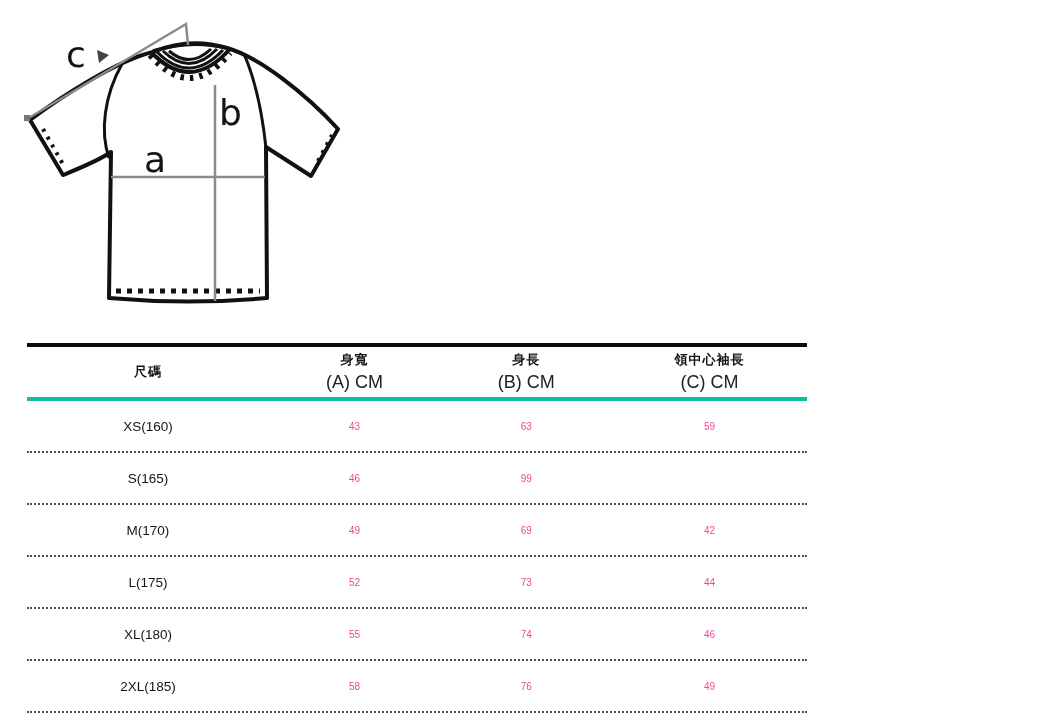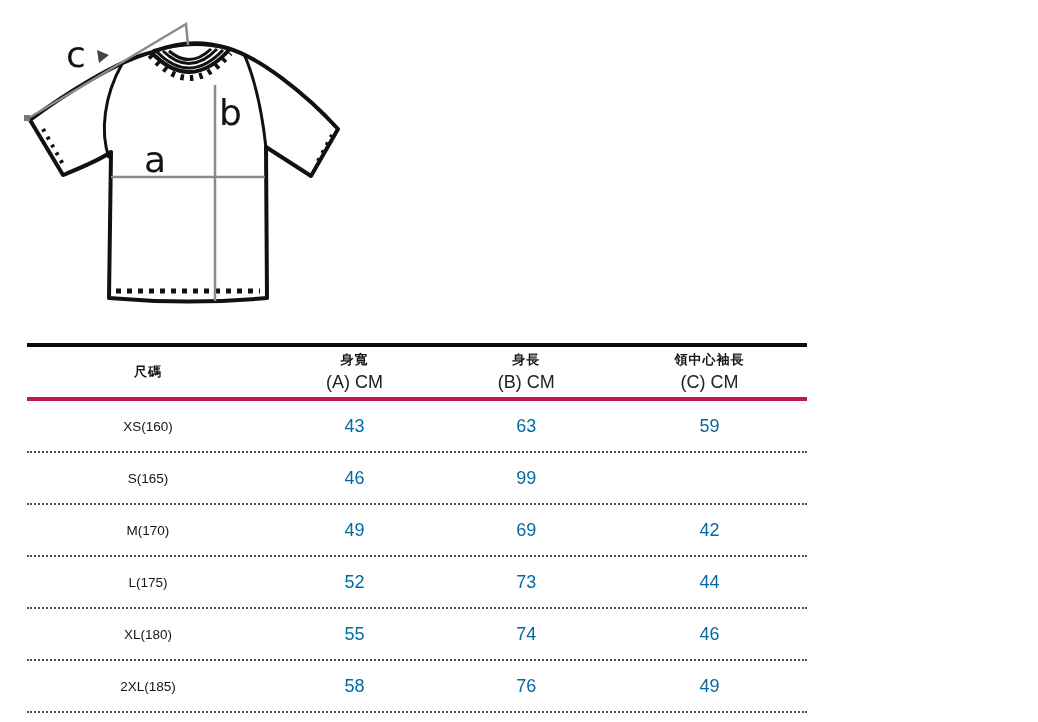--- a/index.html
+++ b/index.html
@@ -27,39 +27,39 @@
   .size-table {
     position: absolute;
     left: 27px; top: 343px;
     width: 780px;
     color: #1a1a1a;
   }
   .thead {
     display: grid;
     grid-template-columns: 31% 22% 22% 25%;
     border-top: 4px solid #0c0c0c;
-    border-bottom: 4px solid #be185d;
+    border-bottom: 4px solid #14b8a6;
     height: 50px;
     align-items: center;
     text-align: center;
   }
   .th { display: flex; flex-direction: column; justify-content: center; gap: 3px; }
   .th-zh { font-weight: bold; font-size: 13px; color: #141414; letter-spacing: 1px; }
   .th-en { font-size: 18px; color: #222222; }
   .trow {
     display: grid;
     grid-template-columns: 31% 22% 22% 25%;
     height: 52px;
     align-items: center;
     text-align: center;
     border-bottom: 2px dotted #4d4d4d;
     box-sizing: border-box;
   }
   .size-cell { font-weight: normal; font-size: 13.5px; color: #141414; }
-  .val-cell  { font-size: 18px; color: #0369a1; }
+  .val-cell  { font-size: 10px; color: #ec4899; }
 </style>
 </head>
 <body>
 
 <div class="diagram-wrap">
   <svg width="400" height="335" viewBox="0 0 400 335">
 
     <path d="M153,52 C118,60 62,96 30,120
              L63,175
              C80,168 98,161 111,152

